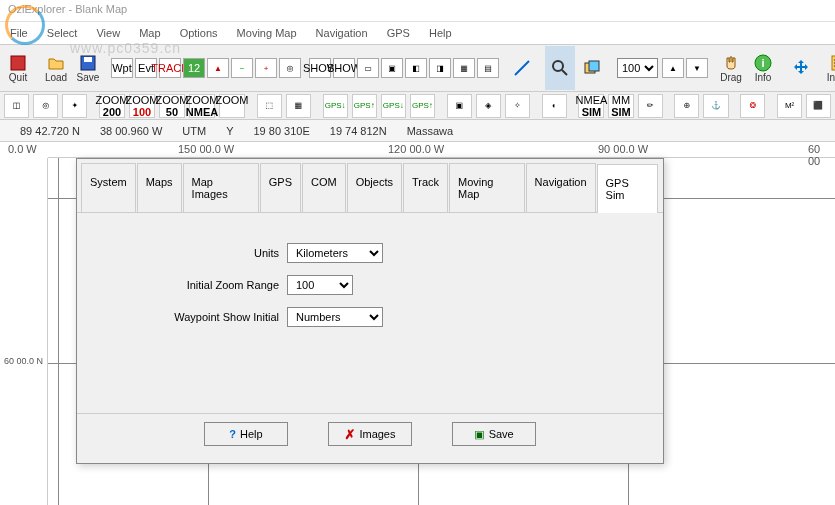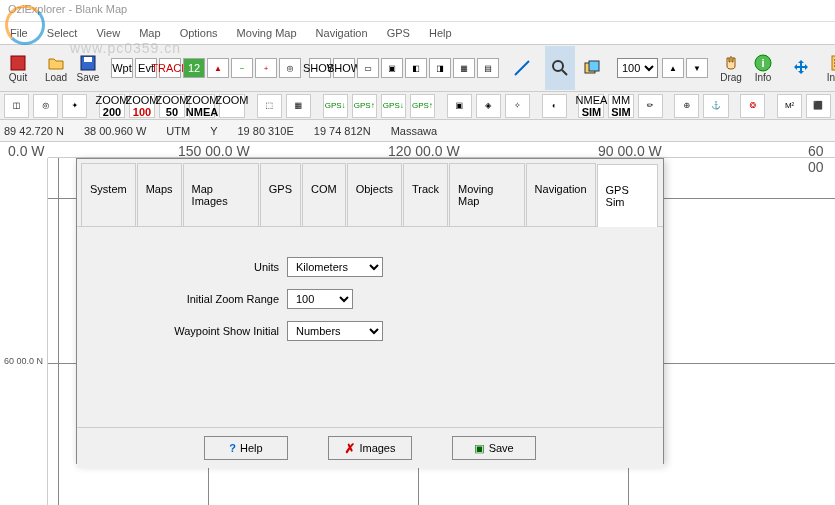--- a/index.html
+++ b/index.html
@@ -14,36 +14,36 @@
 .toolbar1{height:48px;background:#f0f0f0;border-top:1px solid #ccc;border-bottom:1px solid #ccc;display:flex;align-items:center;padding:2px}
 .tb-btn{display:flex;flex-direction:column;align-items:center;justify-content:center;padding:2px 4px;margin:0 1px;min-width:30px;height:44px;cursor:pointer}
 .tb-lbl{font-size:10px;color:#333}
 .tb-sep{width:1px;height:38px;background:#ccc;margin:0 3px}
 .tb-mini{width:22px;height:20px;border:1px solid #aaa;background:#fff;margin:1px;display:inline-flex;align-items:center;justify-content:center;font-size:8px}
 .tb-mini-col{display:flex;flex-direction:row}
 .tb-mini-row{display:flex}
 .toolbar2{height:28px;background:#f0f0f0;border-bottom:1px solid #ccc;display:flex;align-items:center;padding:2px}
 .tb2-btn{width:26px;height:24px;border:1px solid #ccc;background:#fff;margin:0 2px;display:flex;flex-direction:column;align-items:center;justify-content:center;font-size:8px}
 .tb2-sep{width:8px}
-.statusbar{height:22px;background:#f5f5f5;border-bottom:1px solid #ccc;display:flex;align-items:center;padding:0 4px;gap:20px;font-size:11px}
+.statusbar{height:22px;background:#f5f5f5;border-bottom:1px solid #ccc;display:flex;align-items:center;padding:0 20px;gap:20px;font-size:11px}
 .statusbar span{color:#333}
 .map-area{position:relative;height:363px;background:#fff;overflow:hidden}
 .ruler-h{position:absolute;top:0;left:48px;right:0;height:16px;background:#fff;border-bottom:1px solid #ccc}
-.ruler-h span{position:absolute;font-size:14px;color:#555;top:1px}
+.ruler-h span{position:absolute;font-size:11px;color:#555;top:1px}
 .ruler-v{position:absolute;top:16px;left:0;width:48px;bottom:0;background:#fff;border-right:1px solid #ccc}
 .ruler-v span{position:absolute;font-size:9px;color:#555;left:4px}
 .grid{position:absolute;top:16px;left:48px;right:0;bottom:0}
 .grid-v{position:absolute;top:0;bottom:0;width:1px;background:#888}
 .grid-h{position:absolute;left:0;right:0;height:1px;background:#888}
 .dialog{position:absolute;left:76px;top:158px;width:588px;height:306px;background:#f0f0f0;border:1px solid #888;box-shadow:2px 2px 8px rgba(0,0,0,.2);z-index:10}
 .dlg-title{height:26px;background:#fff;display:flex;align-items:center;padding:0 8px;border-bottom:1px solid #ddd}
 .dlg-title-text{flex:1;font-size:12px;color:#333}
 .dlg-close{width:30px;height:20px;background:#c75050;color:#fff;text-align:center;line-height:18px;font-size:13px;cursor:pointer}
 .tabs{display:flex;background:#f0f0f0;padding:4px 4px 0;border-bottom:1px solid #ccc}
-.tab{padding:19px 8px;background:#f0f0f0;border:1px solid #ccc;border-bottom:none;margin-right:1px;cursor:pointer;font-size:11px}
+.tab{padding:12px 8px;background:#f0f0f0;border:1px solid #ccc;border-bottom:none;margin-right:1px;cursor:pointer;font-size:11px}
 .tab.active{background:#fff;position:relative;top:1px}
 .dlg-body{background:#f0f0f0;padding:30px 20px;height:200px}
 .form-row{display:flex;align-items:center;margin-bottom:12px}
 .form-lbl{width:190px;text-align:right;padding-right:8px;font-size:11px}
 .form-sel{width:96px;height:20px;border:1px solid #888;background:#fff;padding:0 4px;font-size:11px}
 .dlg-btns{display:flex;justify-content:center;gap:40px;padding:8px 0;border-top:1px solid #ccc;background:#f0f0f0}
 .dlg-btn{width:84px;height:24px;border:1px solid #888;background:#f0f0f0;display:flex;align-items:center;justify-content:center;gap:4px;cursor:pointer;font-size:11px}
 .ico-help{color:#0066cc;font-weight:bold}
 .ico-cancel{color:#cc0000;font-weight:bold;font-size:13px}
 .ico-save{color:#006600}

